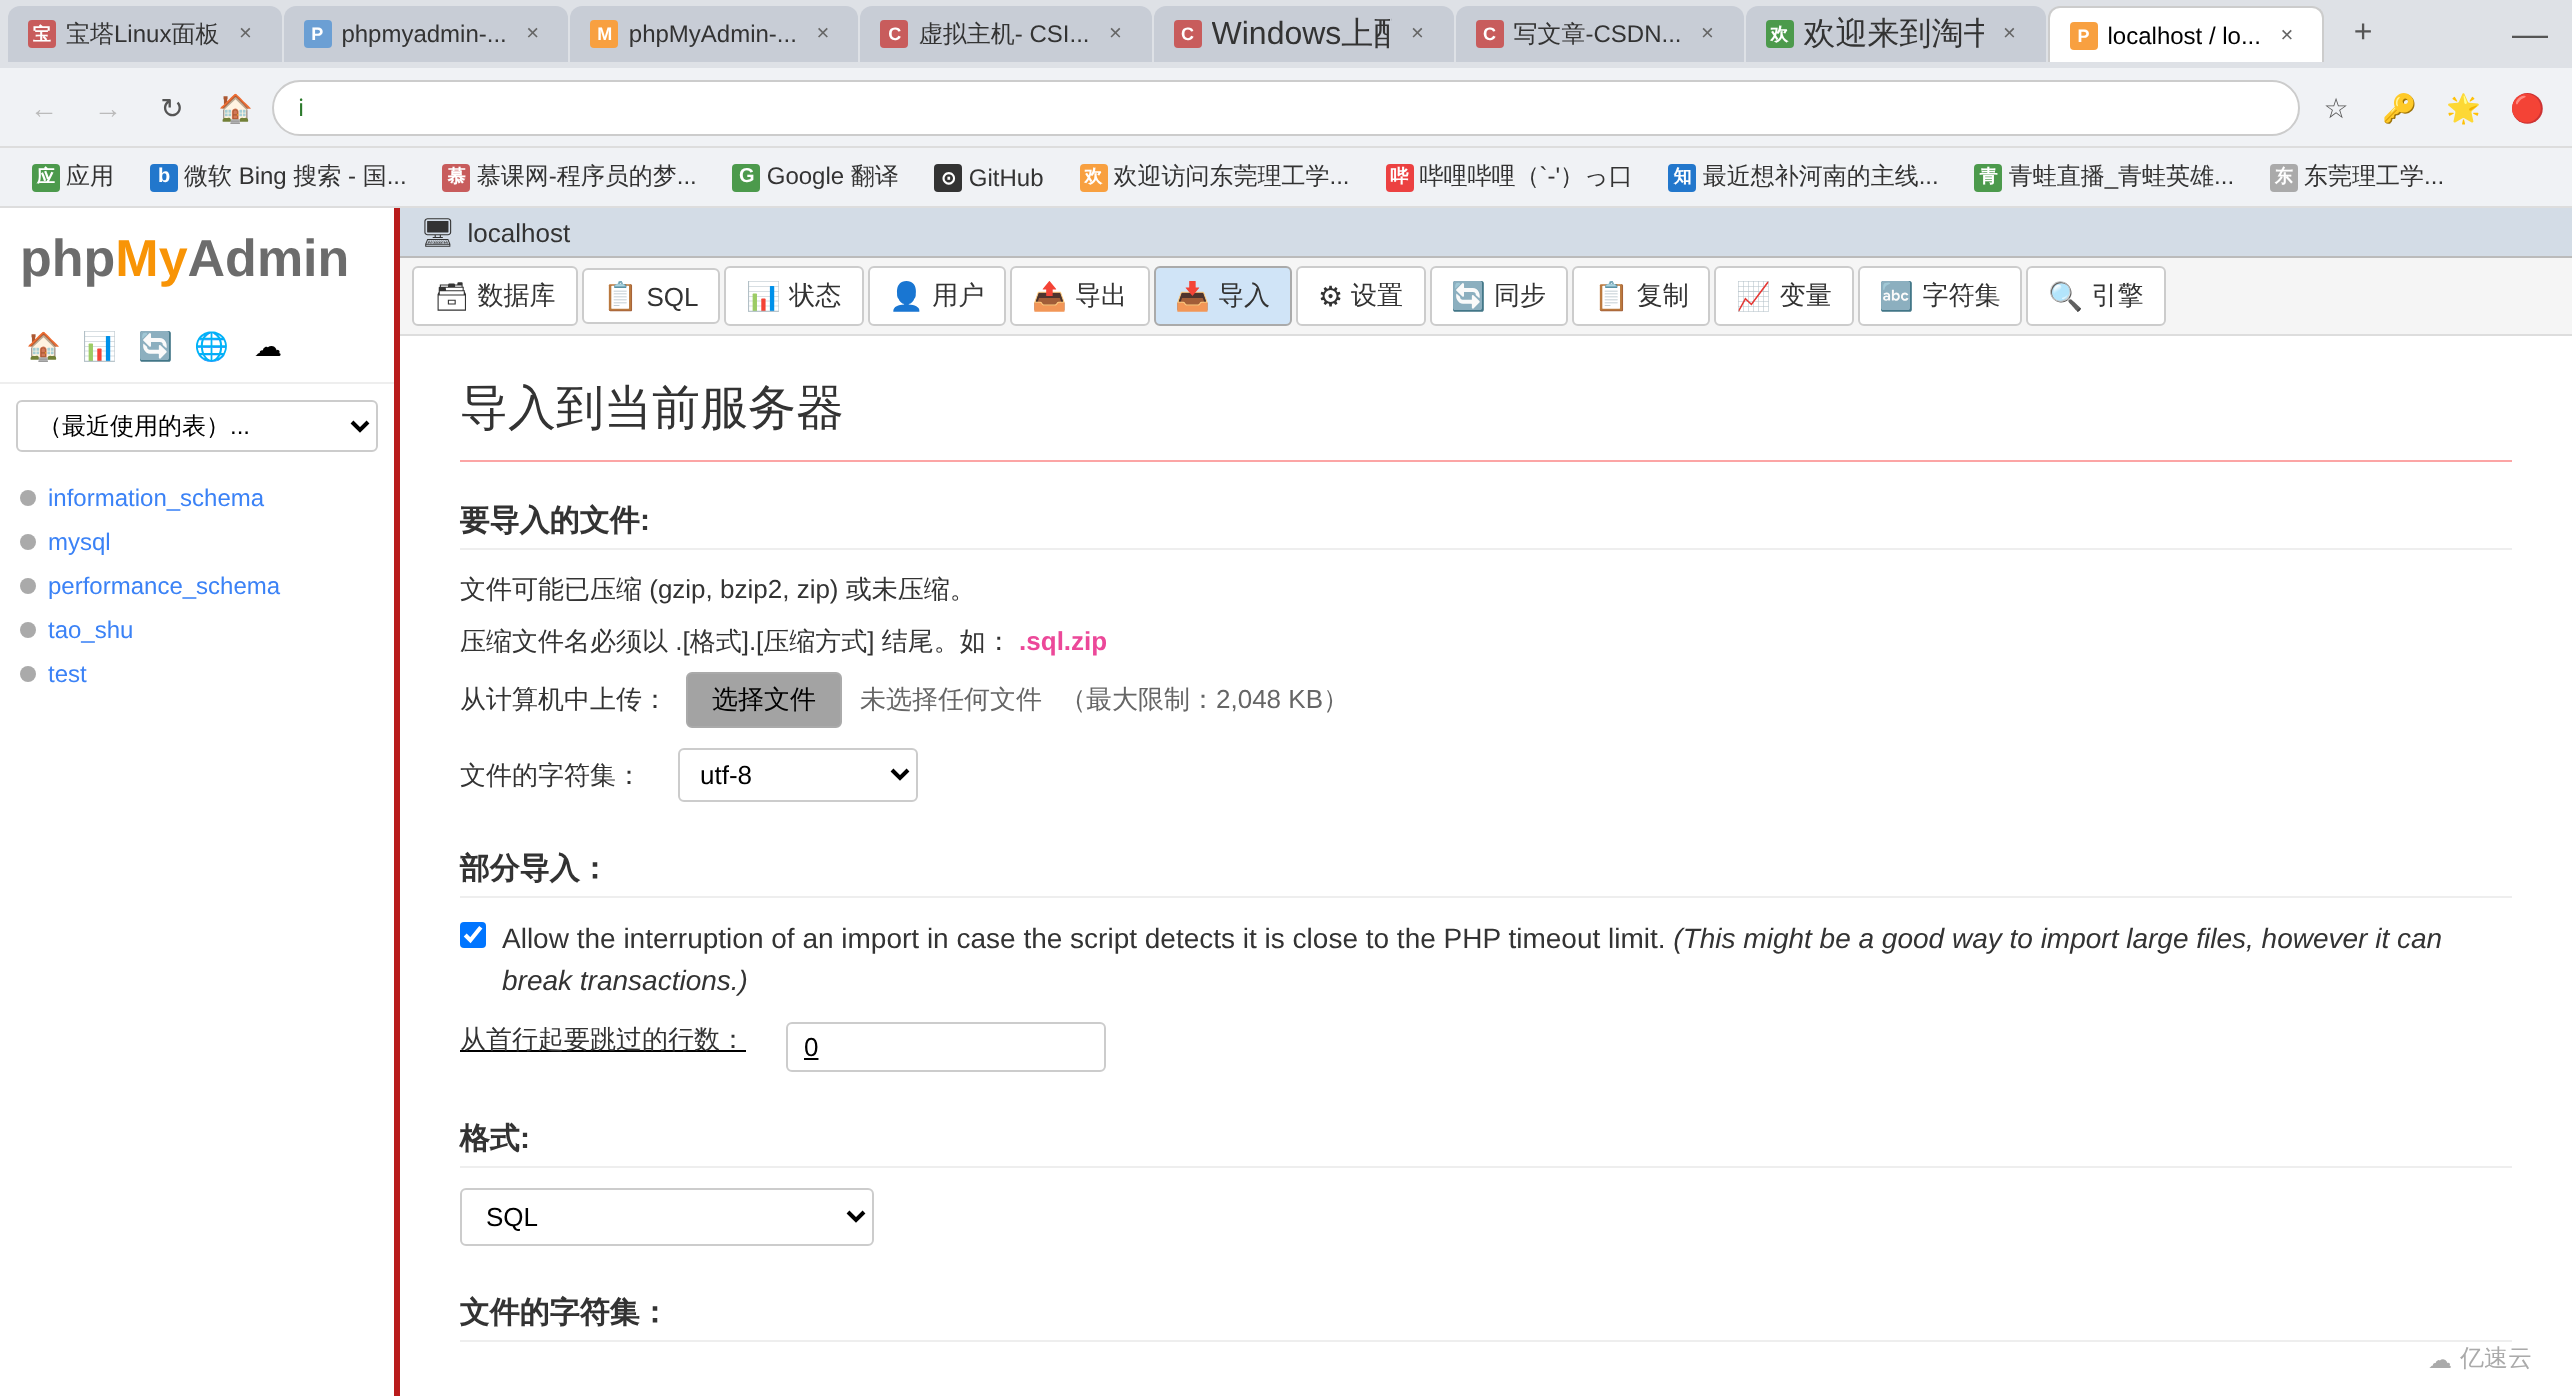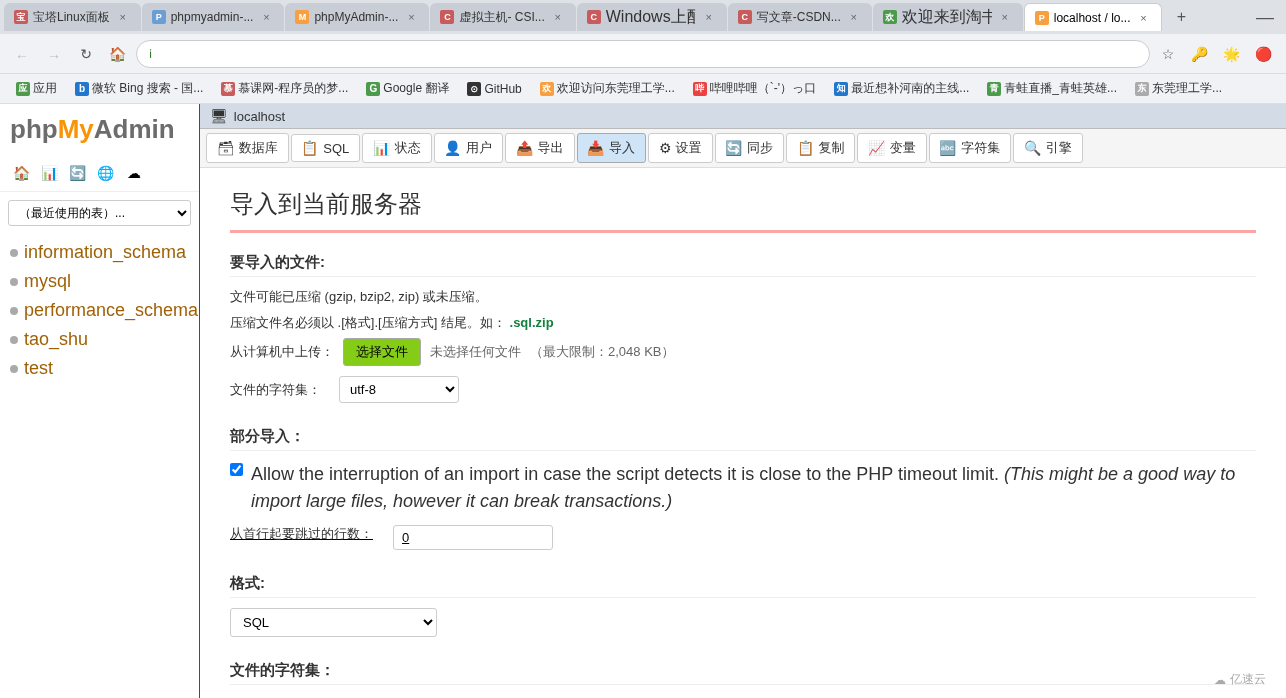--- a/index.html
+++ b/index.html
@@ -163,21 +163,21 @@
       display: flex;
       width: 1286px;
       height: 594px;
       background: white;
     }
 
     
     .sidebar {
       width: 200px;
       background: #ffffff;
-      border-right: 1px solid #b91c1c;
+      border-right: 3px solid #b91c1c;
       flex-shrink: 0;
       overflow-y: auto;
     }
     .logo-area {
       padding: 10px;
       background: white;
     }
     .logo-text {
       font-size: 26px;
       font-weight: bold;
@@ -215,22 +215,22 @@
       font-size: 12px;
       background: white;
       cursor: pointer;
     }
     .db-list { padding: 4px 0; }
     .db-item {
       display: flex;
       align-items: center;
       padding: 4px 10px;
       cursor: pointer;
-      font-size: 18px;
-      color: #a16207;
+      font-size: 12px;
+      color: #3b82f6;
       gap: 6px;
     }
     .db-dot {
       width: 8px;
       height: 8px;
       border-radius: 50%;
       background: #aaa;
       flex-shrink: 0;
     }
 
@@ -282,57 +282,57 @@
 
     
     .content-area {
       padding: 20px 30px;
     }
     .page-title {
       font-size: 24px;
       font-weight: normal;
       color: #333;
       margin-bottom: 20px;
-      border-bottom: 3px solid #fca5a5;
+      border-bottom: 1px solid #fca5a5;
       padding-bottom: 10px;
     }
     .section {
       margin-bottom: 24px;
     }
     .section-title {
       font-size: 15px;
       font-weight: bold;
       color: #333;
       margin-bottom: 10px;
       border-bottom: 1px solid #eee;
       padding-bottom: 4px;
     }
     .info-text {
       font-size: 13px;
       color: #333;
       margin-bottom: 6px;
       line-height: 1.5;
     }
-    .highlight { color: #15803d; font-weight: bold; }
+    .highlight { color: #ec4899; font-weight: bold; }
     .form-row {
       display: flex;
       align-items: center;
       margin-bottom: 10px;
       gap: 9px;
     }
     .form-label {
       font-size: 13px;
       color: #333;
       min-width: 100px;
     }
     .btn-choose {
       padding: 4px 12px;
       border: 1px solid #aaa;
       border-radius: 3px;
-      background: #84cc16;
+      background: #a3a3a3;
       cursor: pointer;
       font-size: 13px;
     }
     .no-file-text { color: #666; font-size: 13px; }
     .limit-text { color: #666; font-size: 13px; }
     .charset-select {
       padding: 4px 6px;
       border: 1px solid #ccc;
       border-radius: 3px;
       font-size: 13px;
@@ -343,21 +343,21 @@
       display: flex;
       align-items: flex-start;
       gap: 8px;
       margin-bottom: 10px;
     }
     .checkbox-row input[type="checkbox"] {
       margin-top: 2px;
       flex-shrink: 0;
     }
     .checkbox-label {
-      font-size: 18px;
+      font-size: 14px;
       color: #333;
       line-height: 1.5;
     }
     .italic { font-style: italic; }
     .skip-row {
       display: flex;
       gap: 20px;
       margin-bottom: 10px;
       text-decoration: underline;
     }

